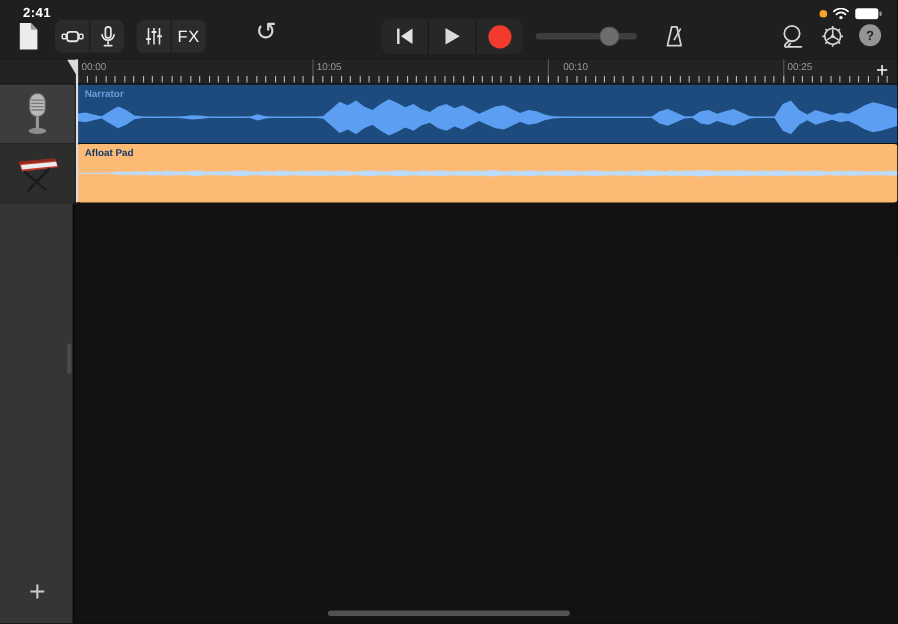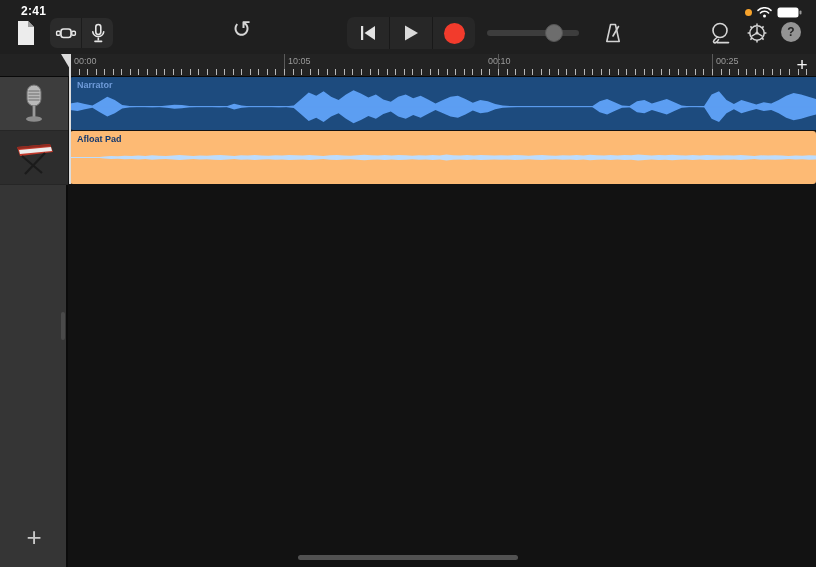--- a/index.html
+++ b/index.html
@@ -98,20 +98,37 @@
           <svg width="24" height="24" viewBox="0 0 24 24">
             <rect x="9.8" y="3.5" width="5" height="10" rx="2.5" fill="none" stroke="#e6e6e6" stroke-width="1.6"></rect>
             <path d="M6.8 10.8 a5.5 5.5 0 0 0 10.9 0" fill="none" stroke="#e6e6e6" stroke-width="1.6" stroke-linecap="round"></path>
             <line x1="12.3" y1="16.6" x2="12.3" y2="19.4" stroke="#e6e6e6" stroke-width="1.6"></line>
             <line x1="9" y1="20.4" x2="15.6" y2="20.4" stroke="#e6e6e6" stroke-width="1.6" stroke-linecap="round"></line>
           </svg>
         </span>
       </div>
     </div>
 
+    <div class="group" style="left:124px;width:63px;">
+      <div class="cell">
+        <span>
+          <svg width="24" height="24" viewBox="0 0 24 24">
+            <line x1="7" y1="4.5" x2="7" y2="19.5" stroke="#e6e6e6" stroke-width="1.4"></line>
+            <line x1="12" y1="4.5" x2="12" y2="19.5" stroke="#e6e6e6" stroke-width="1.4"></line>
+            <line x1="17" y1="4.5" x2="17" y2="19.5" stroke="#e6e6e6" stroke-width="1.4"></line>
+            <line x1="4.8" y1="14.5" x2="9.2" y2="14.5" stroke="#e6e6e6" stroke-width="1.8"></line>
+            <line x1="9.8" y1="8" x2="14.2" y2="8" stroke="#e6e6e6" stroke-width="1.8"></line>
+            <line x1="14.8" y1="12" x2="19.2" y2="12" stroke="#e6e6e6" stroke-width="1.8"></line>
+          </svg>
+        </span>
+      </div>
+      <div class="cell">
+        <span class="fx">FX</span>
+      </div>
+    </div>
 
     <div class="undo">
       <span>↺</span>
     </div>
 
     <div class="transport">
       <div class="tcell">
         <span>
           <svg width="20" height="18" viewBox="0 0 20 18">
             <rect x="3" y="2" width="2.2" height="14" fill="#e3e3e3"></rect>
@@ -180,21 +197,21 @@
     </div>
   </div>
 
   <div class="ruler">
     <div class="ruler-add">+</div>
   <div class="ruler-sep" style="left: 70px;"></div>
       <span class="ruler-label" style="left: 74px;">00:00</span>
       <div class="ruler-sep" style="left: 284px;"></div>
       <span class="ruler-label" style="left: 288px;">10:05</span>
       <div class="ruler-sep" style="left: 498px;"></div>
-      <span class="ruler-label" style="left: 488px;">00:10</span>
+      <span class="ruler-label" style="left: 512px;">00:10</span>
       <div class="ruler-sep" style="left: 712px;"></div>
       <span class="ruler-label" style="left: 716px;">00:25</span>
       <div class="tick" style="left: 70px;"></div>
       <div class="tick" style="left: 78.56px;"></div>
       <div class="tick" style="left: 87.12px;"></div>
       <div class="tick" style="left: 95.68px;"></div>
       <div class="tick" style="left: 104.24px;"></div>
       <div class="tick" style="left: 112.8px;"></div>
       <div class="tick" style="left: 121.36px;"></div>
       <div class="tick" style="left: 129.92px;"></div>

